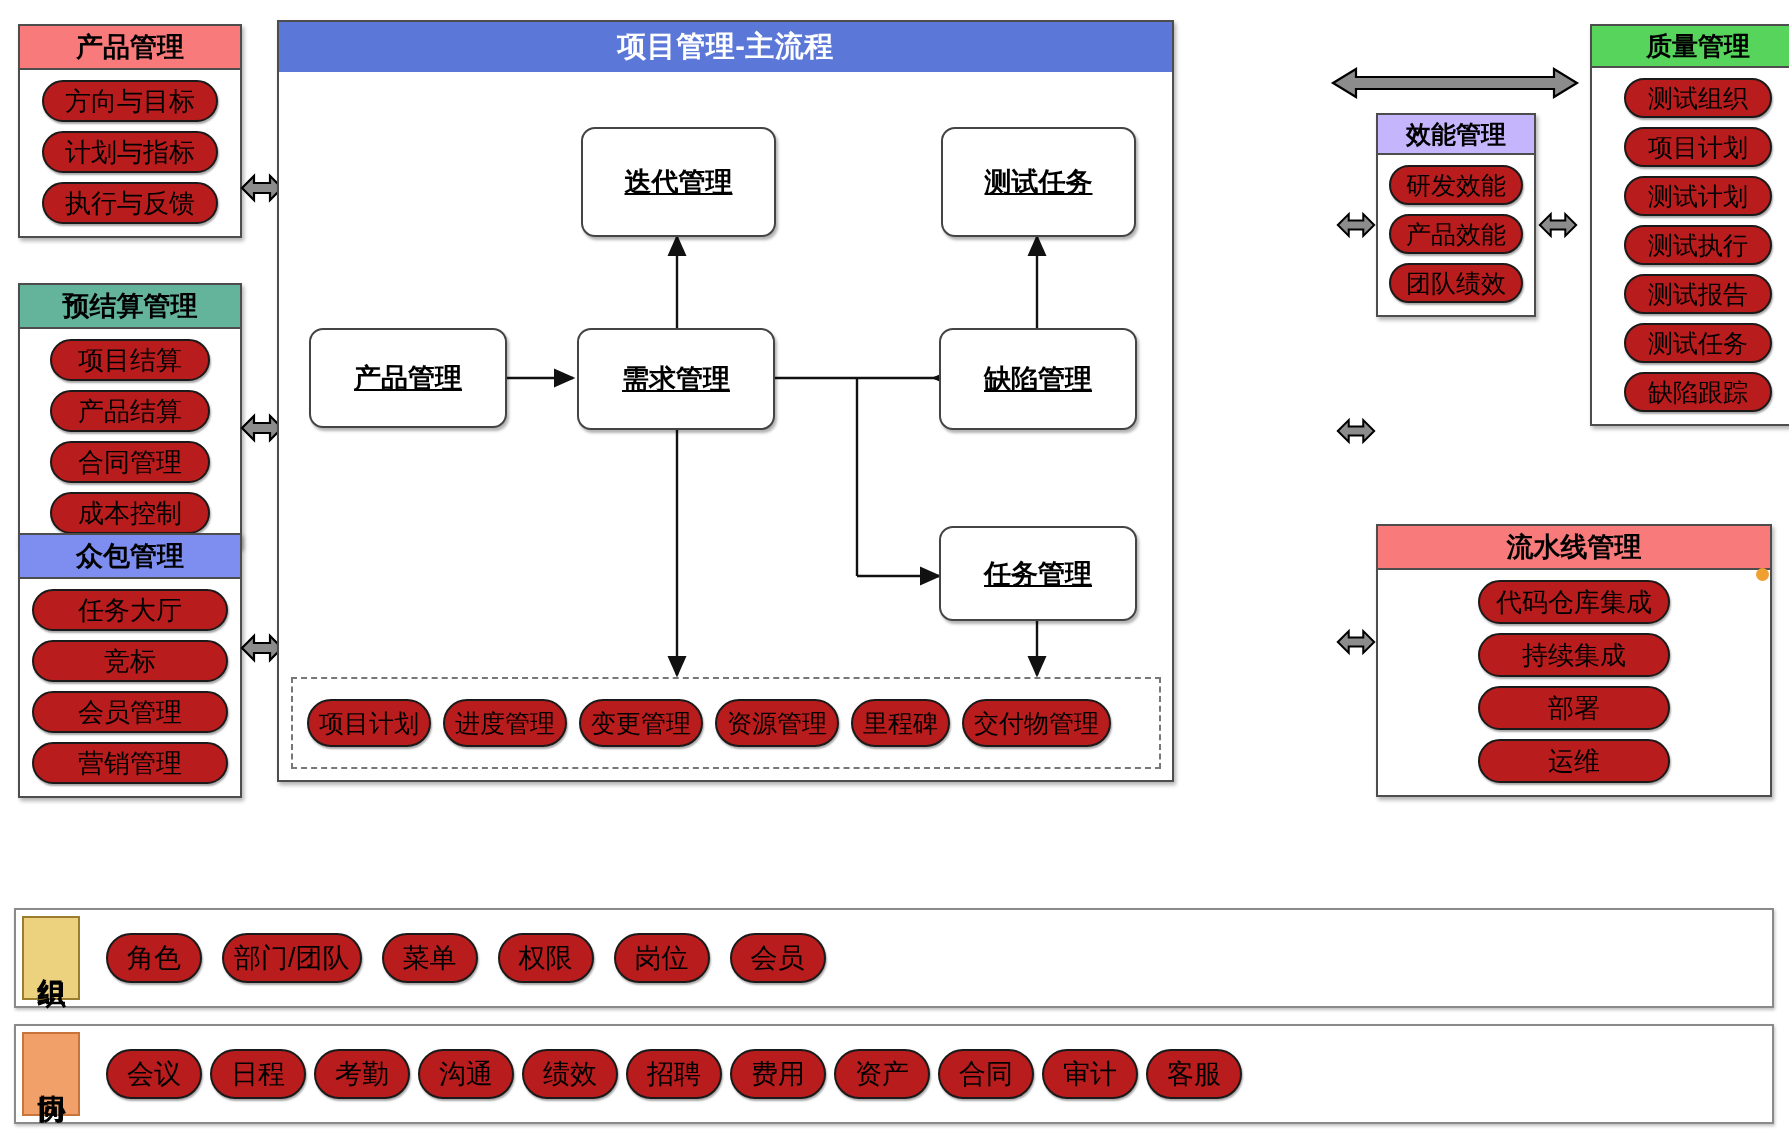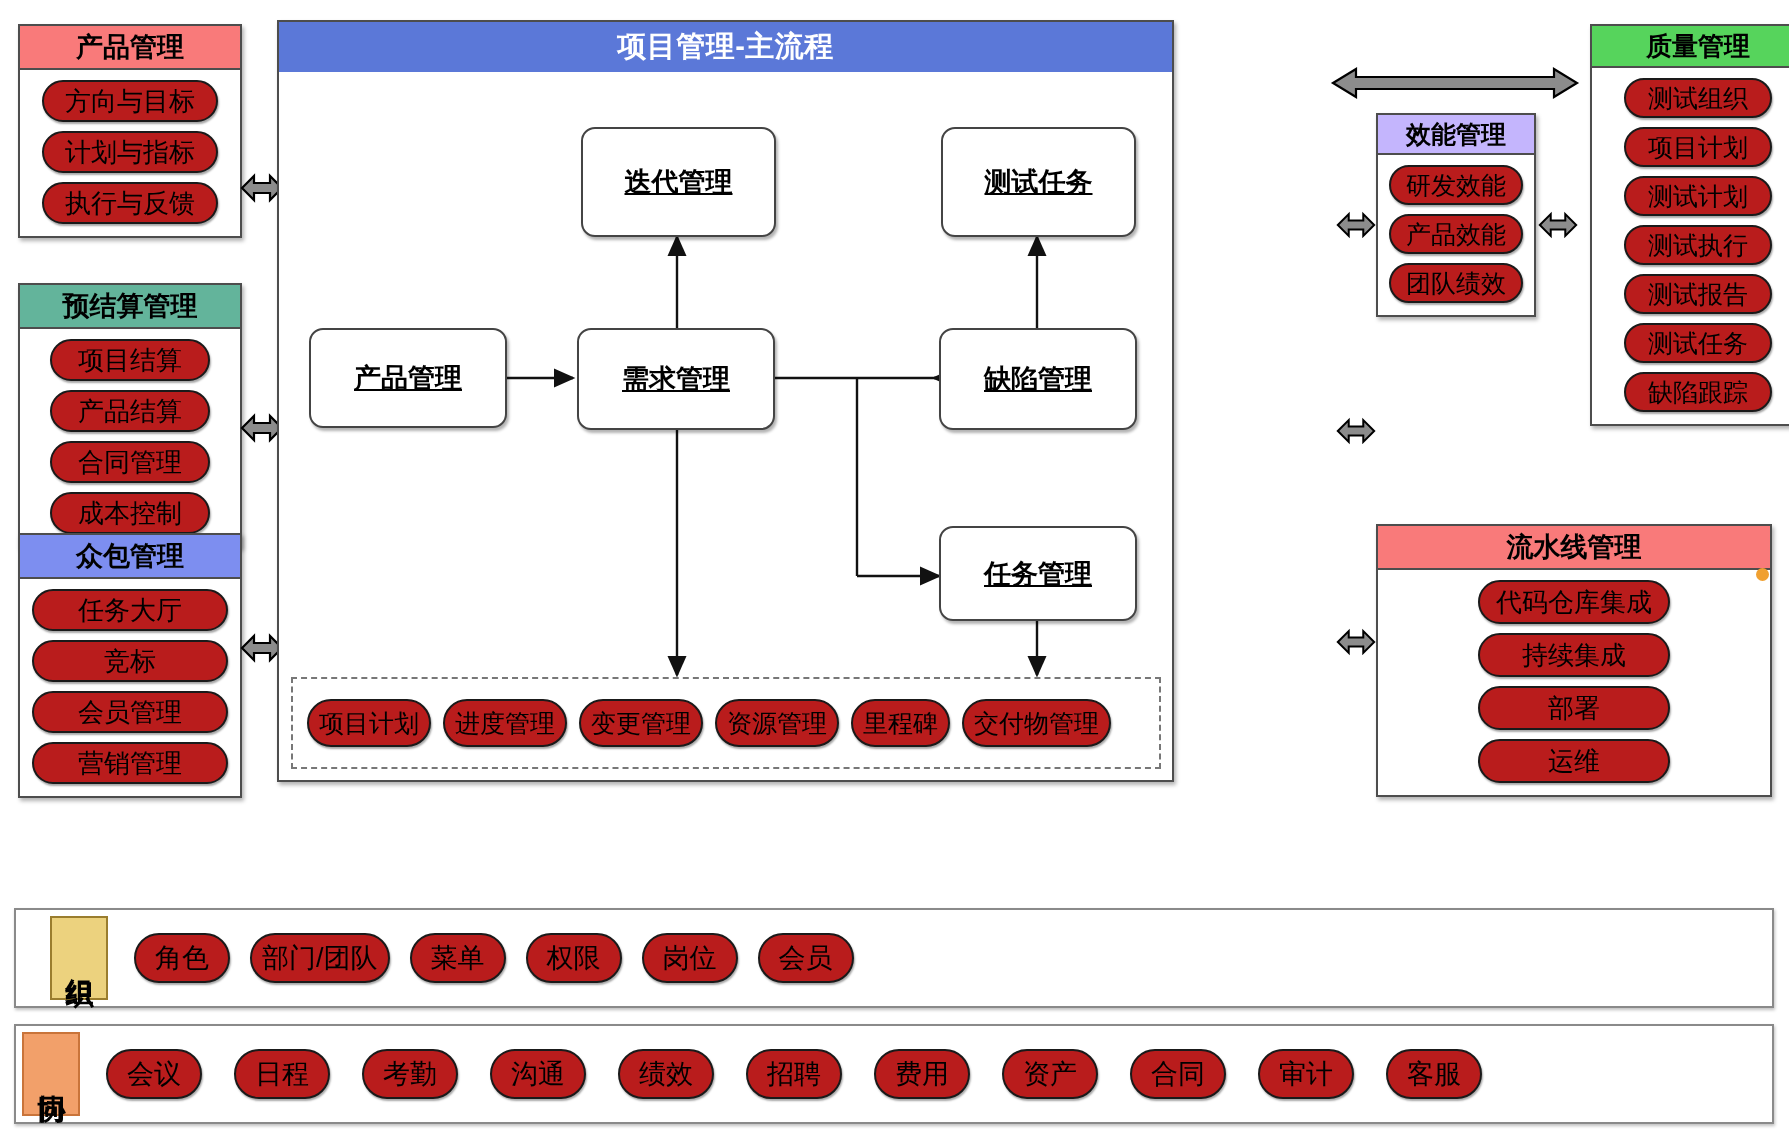--- a/index.html
+++ b/index.html
@@ -285,35 +285,35 @@
     <div class="group-head" style="background:#f97a7a; font-size:27px; height:44px;">流水线管理</div>
     <div class="orange-dot" style="left:378px; top:42px;"></div>
     <div class="group-body">
       <div class="pill" style="width:192px; height:44px;">代码仓库集成</div>
       <div class="pill" style="width:192px; height:44px;">持续集成</div>
       <div class="pill" style="width:192px; height:44px;">部署</div>
       <div class="pill" style="width:192px; height:44px;">运维</div>
     </div>
   </div>
 
-  <div class="bottombar" style="left:14px; top:908px; width:1760px; height:100px;padding-left:28px;">
+  <div class="bottombar" style="left:14px; top:908px; width:1760px; height:100px;">
     <div class="bottombar-label" style="background:#ecd27e;">组织</div>
     <div class="bottombar-items">
       <div class="pill">角色</div>
       <div class="pill">部门/团队</div>
       <div class="pill">菜单</div>
       <div class="pill">权限</div>
       <div class="pill">岗位</div>
       <div class="pill">会员</div>
     </div>
   </div>
 
   <div class="bottombar" style="left:14px; top:1024px; width:1760px; height:100px;">
     <div class="bottombar-label" style="background:#f2a06a; border-color:#c9743a;">协同</div>
-    <div class="bottombar-items" style="gap:32px;font-family:Liberation Serif, serif;">
+    <div class="bottombar-items" style="gap:8px;font-family:Liberation Serif, serif;">
       <div class="pill">会议</div>
       <div class="pill">日程</div>
       <div class="pill">考勤</div>
       <div class="pill">沟通</div>
       <div class="pill">绩效</div>
       <div class="pill">招聘</div>
       <div class="pill">费用</div>
       <div class="pill">资产</div>
       <div class="pill">合同</div>
       <div class="pill">审计</div>

